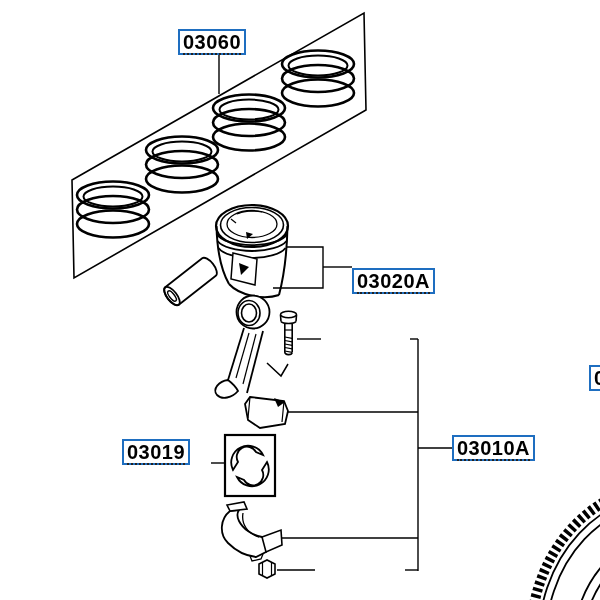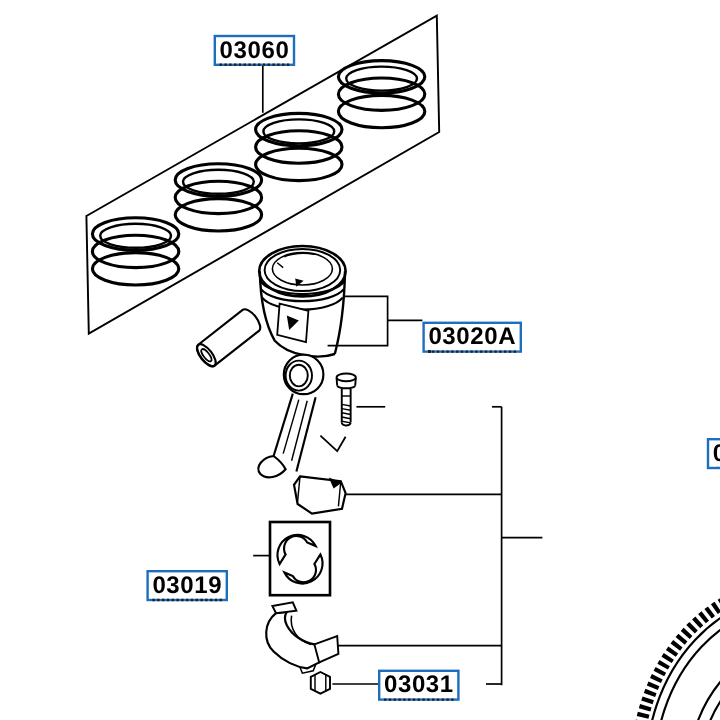--- a/index.html
+++ b/index.html
@@ -14,21 +14,21 @@
          border:2px solid var(--label-border,#1e6ec0);
          color:var(--label-text,#000);
          font:700 20px/21px "Liberation Sans",sans-serif;
          letter-spacing:.5px;padding:1px 3px 0 3px;white-space:nowrap;
          cursor:pointer;}
   .label span{border-bottom:2px dotted #222;}
   #l03060{left:178px;top:29px}
   #l03020A{left:352px;top:268px}
   #l03006{left:321px;top:328px}
   #l03010A{left:452px;top:435px}
-  #l03019{left:122px;top:475px}
+  #l03019{left:122px;top:439px}
   #l03031{left:315px;top:558px}
   #lpartial{left:589px;top:365px;width:18px;overflow:hidden}
 </style>
 </head>
 <body>
 
 <div id="page">
 
   <svg id="art" width="600" height="600" viewBox="0 0 600 600">
 
@@ -163,17 +163,17 @@
       <path class="ln" d="M 418 448 L 452 448"></path>
       <path class="ln" d="M 281 538 L 418 538"></path>
       <path class="ln" d="M 277 570 L 315 570"></path>
       <path class="ln" d="M 405 570 L 418 570"></path>
       <path class="ln" d="M 211 463 L 225 463"></path>
     </g>
   </svg>
 
   <div class="label" id="l03060"><span>03060</span></div>
   <div class="label" id="l03020A"><span>03020A</span></div>
+  <div class="label" id="l03010A"><span>03010A</span></div>
   <div class="label" id="l03019"><span>03019</span></div>
-  <div class="label" id="l03031"><span>03031</span></div>
   <div class="label" id="lpartial"><span>0</span></div>
 
 </div>
 
 </body></html>

